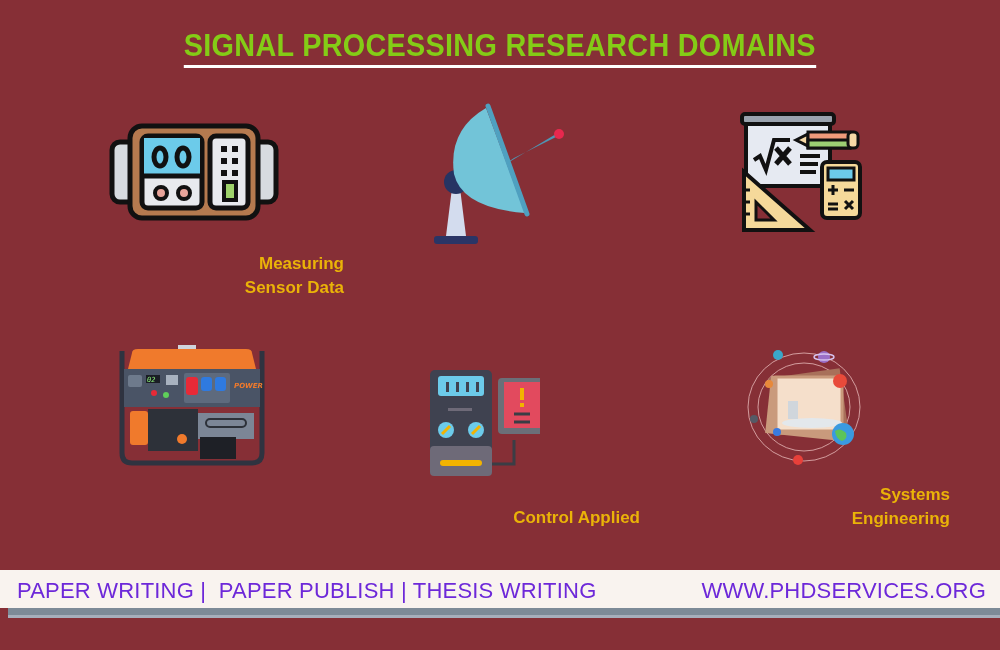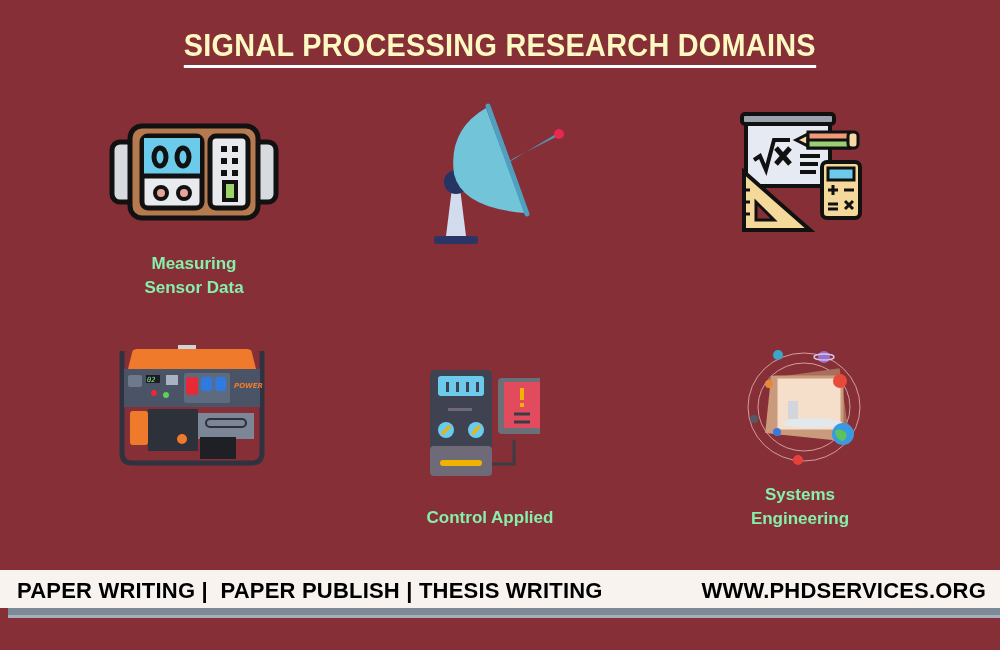--- a/index.html
+++ b/index.html
@@ -10,56 +10,57 @@
     position: relative;
     color: #fff;
   }
   .title {
     position: absolute;
     left: 0; right: 0; top: 28px;
     text-align: center;
     font-size: 31px;
     font-weight: 700;
     letter-spacing: 0.3px;
-    color: #fef9c3;
+    color: #84cc16;
   }
   .title span {
     display: inline-block;
     border-bottom: 3px solid #ffffff;
     padding-bottom: 1px;
     line-height: 36px;
     transform: scaleX(0.93);
   }
   .item { position: absolute; width: 300px; text-align: center; }
   .item .icon { position: absolute; }
   .item .label {
     position: absolute; left: 0; right: 0;
     font-size: 17px; font-weight: 700; line-height: 24px;
-    color: #86efac;
+    color: #eab308;
     white-space: pre-line;
+    text-align: right;
   }
   .banner {
     position: absolute;
     left: 0; top: 570px; width: 1000px; height: 38px;
     background: #f9f3ef;
   }
   .banner-shadow {
     position: absolute;
     left: 8px; top: 608px; width: 992px; height: 10px;
     background: #7d8a97;
   }
   .banner-shadow2 {
     position: absolute;
     left: 8px; top: 615px; width: 992px; height: 3px;
     background: #a6aebb;
   }
   .banner-left, .banner-right {
     position: absolute; top: 8px;
-    font-size: 22px; font-weight: 700;
-    color: #000000;
+    font-size: 22px; font-weight: 400;
+    color: #6d28d9;
     white-space: pre;
     letter-spacing: 0.2px;
   }
   .banner-left { left: 17px; }
   .banner-right { right: 14px; }
 </style>
 </head>
 <body>
 
 <div class="title">

